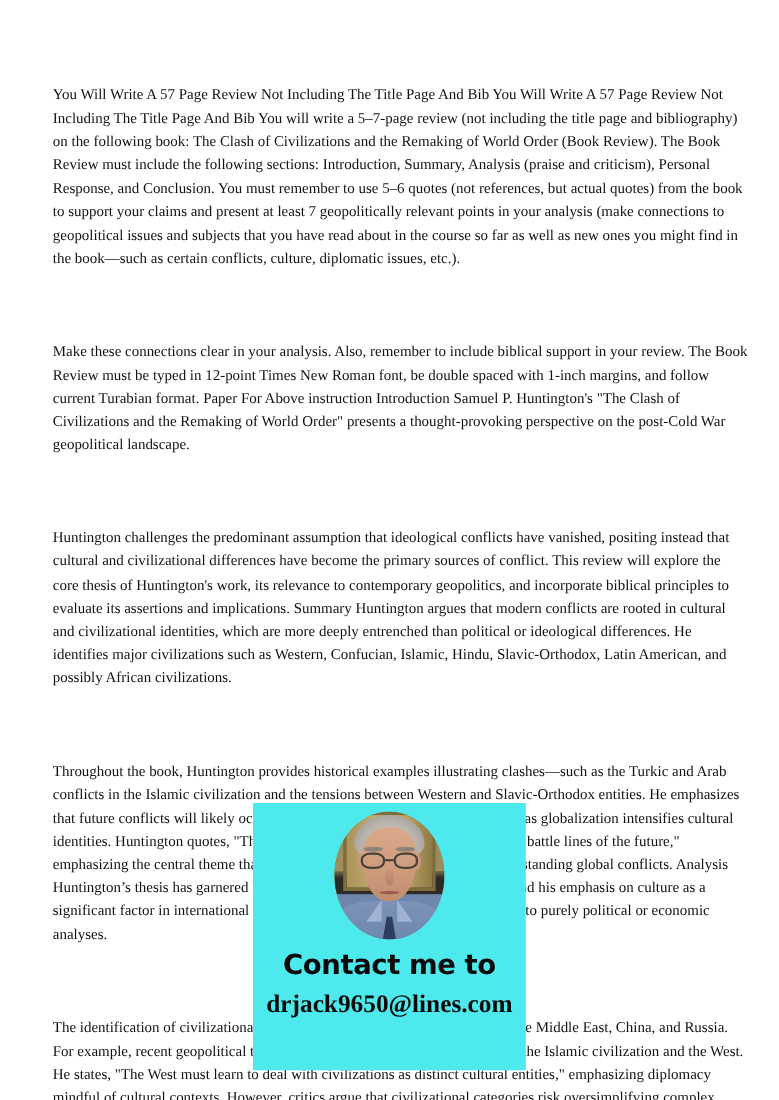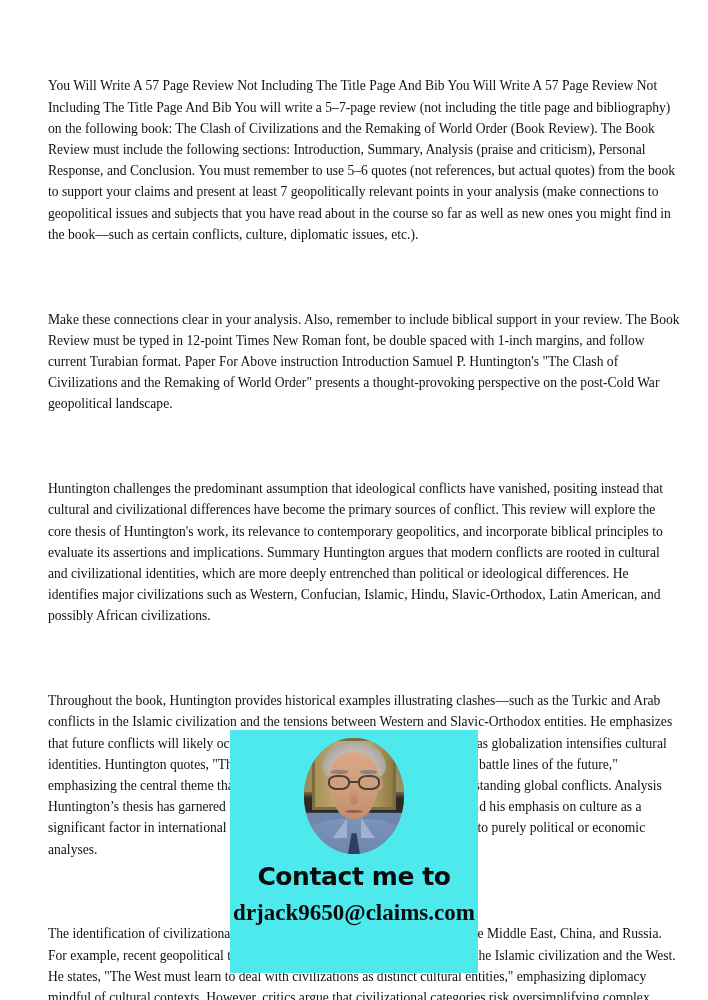--- a/index.html
+++ b/index.html
@@ -235,16 +235,16 @@
       <div class="ph-glasses">
         <div class="ph-lens left"></div>
         <div class="ph-lens right"></div>
         <div class="ph-bridge"></div>
       </div>
       <div class="ph-nose"></div>
       <div class="ph-mouth"></div>
     </div>
 
     <div class="promo-line" id="promo-l1">Contact me to</div>
-    <div class="promo-email">drjack9650@claims.com</div>
+    <div class="promo-email">drjack9650@lines.com</div>
   </div>
 
 </div>
 
 </body></html>

